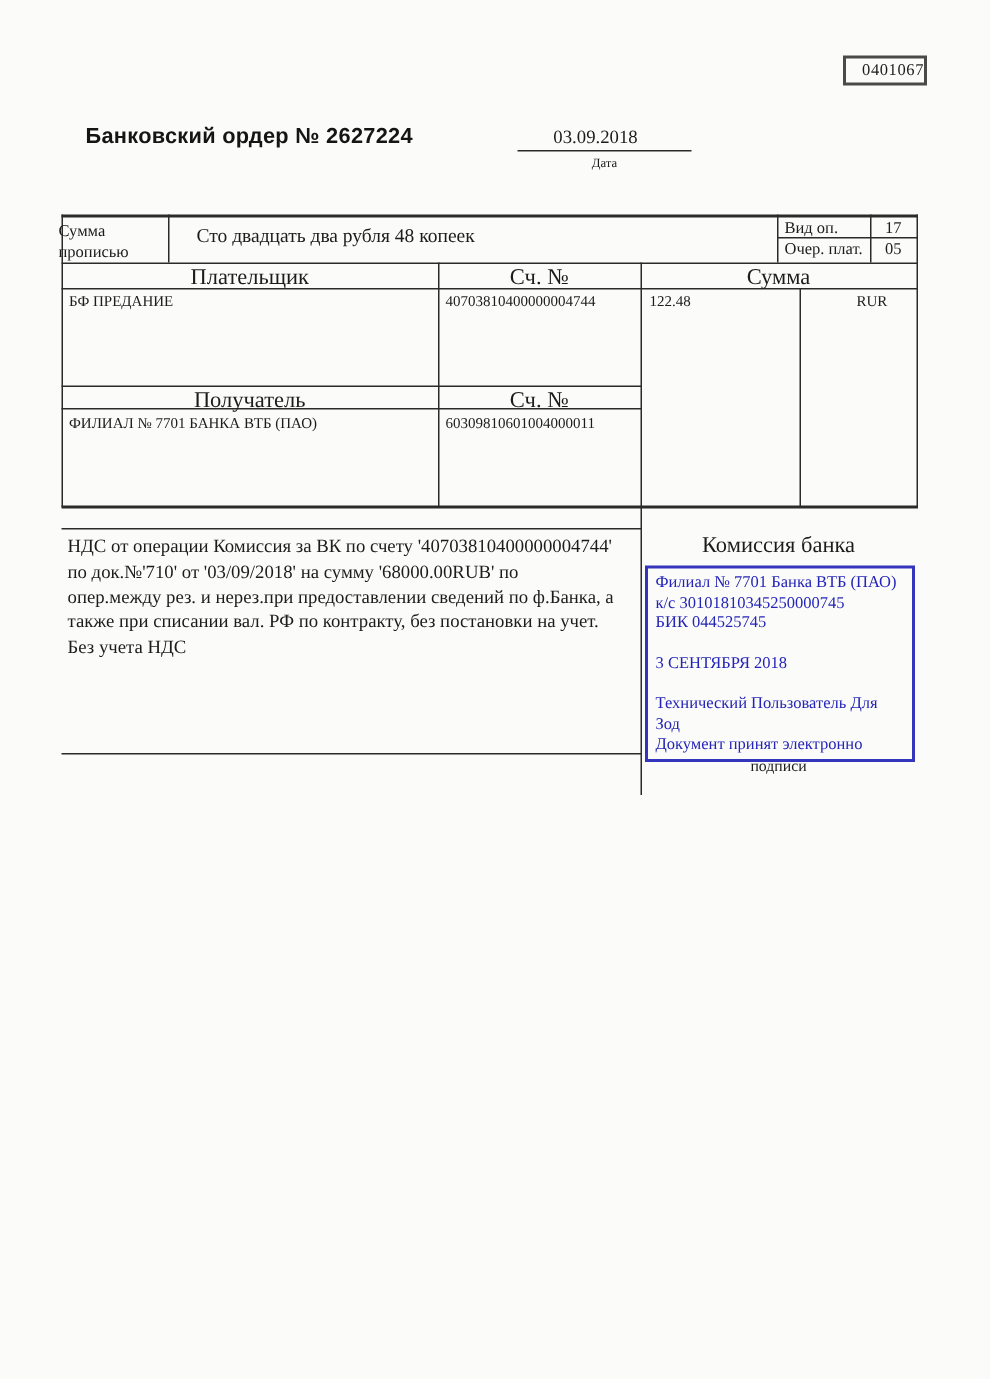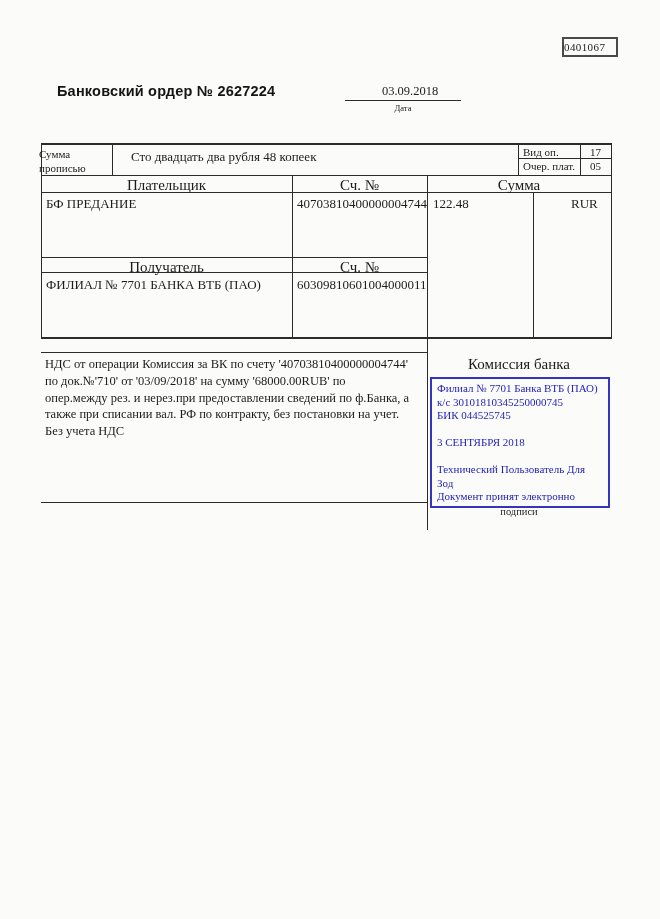--- a/index.html
+++ b/index.html
@@ -7,49 +7,49 @@
     position:relative;width:660px;height:919px;background:#fbfbf9;
     font-family:"Liberation Serif","DejaVu Serif",serif;color:#1c1c1c;
     overflow:hidden;
   }
   .abs{position:absolute;}
   .line{position:absolute;background:#2b2b2b;}
   .ctr{text-align:center;}
   .pre{white-space:pre-line;}
   .code-box{
     position:absolute;left:562px;top:37px;width:52px;height:16px;
-    border:2px solid #4a4a4a;font-size:11px;line-height:16px;text-align:left;
+    border:2px solid #4a4a4a;font-size:11px;line-height:16px;text-align:right;
     letter-spacing:.4px;background:#fbfbf9;
   }
   .doc-title{
     position:absolute;left:57px;top:83px;
     font-family:"Liberation Sans","DejaVu Sans",sans-serif;
     font-weight:bold;font-size:14.5px;letter-spacing:.2px;color:#151515;
   }
   .hdr{font-size:15px;}
-  .cell{font-size:13px;}
+  .cell{font-size:10px;}
   .small{font-size:11px;}
   .stamp{
     position:absolute;left:430px;top:377px;width:166px;height:121px;
     border:2px solid #3434bd;padding:3px 5px;
     font-size:11px;line-height:13.5px;white-space:pre-line;
   }
 </style>
 </head>
 <body>
 
 <div class="page">
 
   <div class="code-box">
     <span>0401067</span>
   </div>
 
   <div class="doc-title">Банковский ордер № 2627224</div>
 
-  <div class="abs ctr" style="left:352px;top:84px;width:116px;font-size:12.5px;">03.09.2018</div>
+  <div class="abs ctr" style="left:339px;top:84px;width:116px;font-size:12.5px;">03.09.2018</div>
   <div class="line" style="left:345px;top:100px;width:116px;height:1px;"></div>
   <div class="abs ctr" style="left:345px;top:103px;width:116px;font-size:8.5px;">Дата</div>
 
   <div class="line" style="left:41px;top:143px;width:571px;height:1.5px;"></div>
   <div class="line" style="left:518px;top:158px;width:94px;height:1px;"></div>
   <div class="line" style="left:41px;top:175px;width:571px;height:1px;"></div>
   <div class="line" style="left:41px;top:192px;width:571px;height:1px;"></div>
   <div class="line" style="left:41px;top:257px;width:387px;height:1px;"></div>
   <div class="line" style="left:41px;top:272px;width:387px;height:1px;"></div>
   <div class="line" style="left:41px;top:337px;width:571px;height:2px;"></div>

